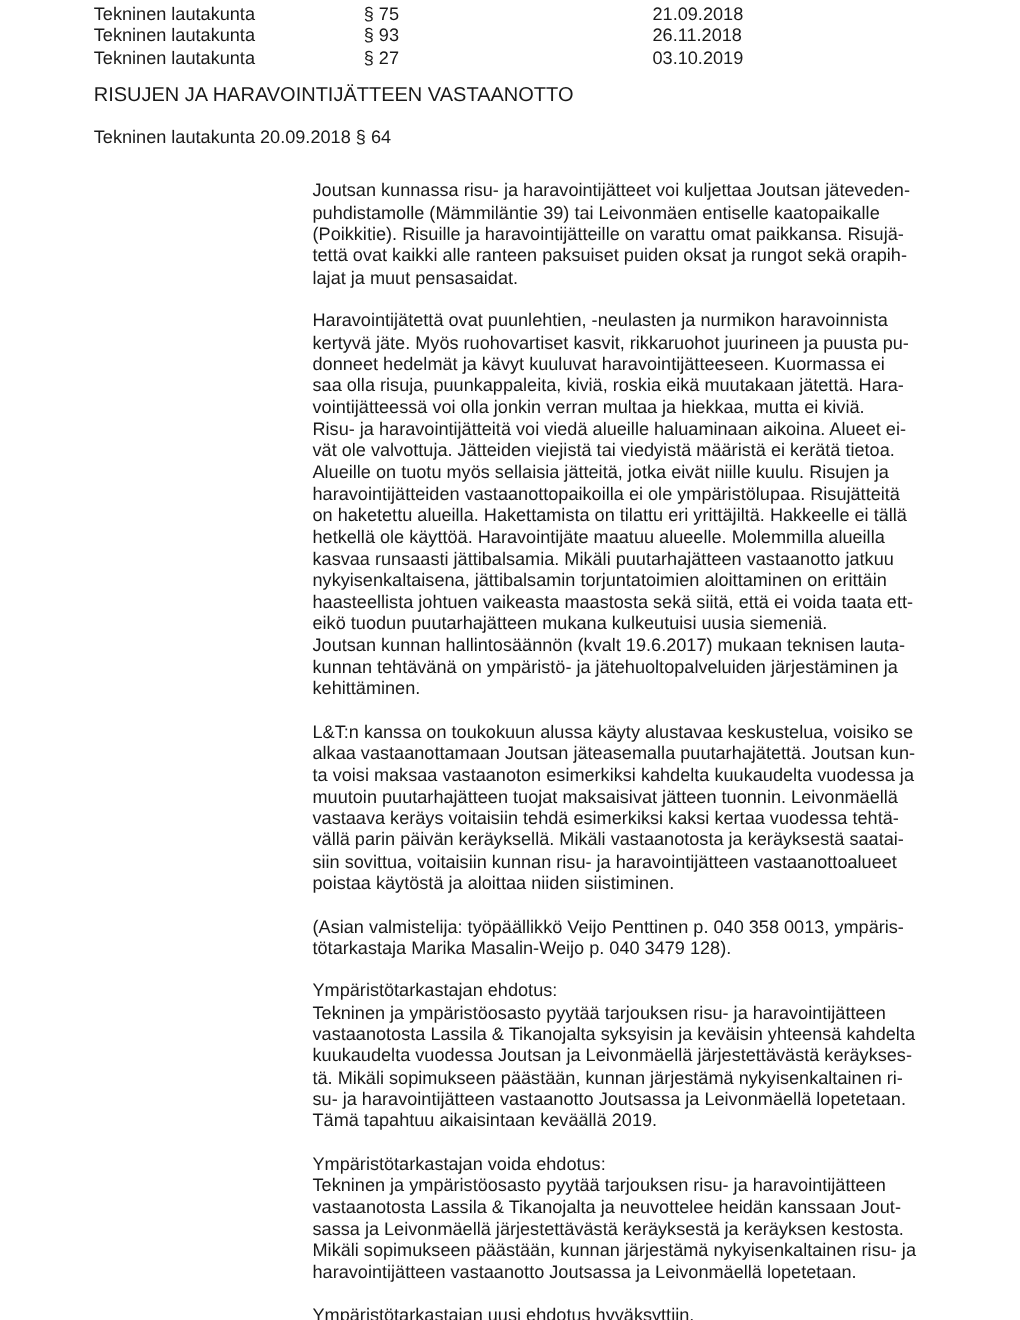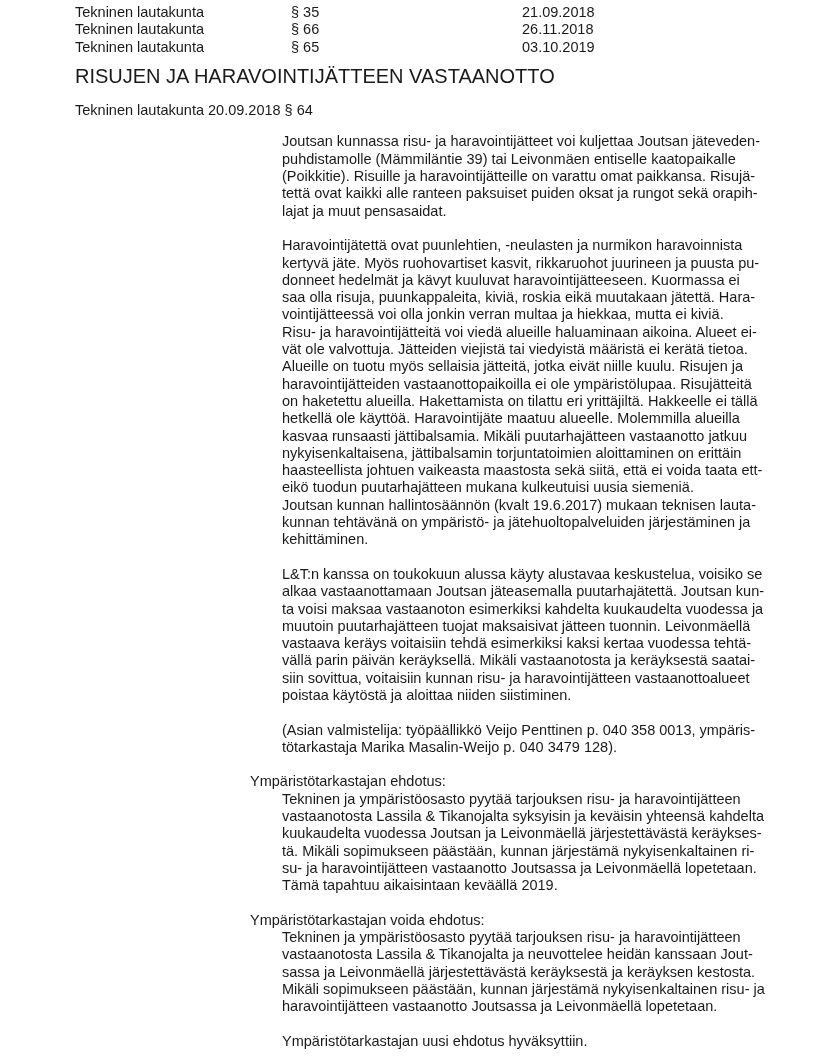--- a/index.html
+++ b/index.html
@@ -16,56 +16,55 @@
     padding: 4px 20px 0 75px;
     overflow: hidden;
   }
   .history-table {
     display: grid;
     grid-template-columns: 216px 231px auto;
     margin-bottom: 12px;
   }
   .history-cell { white-space: nowrap; }
   .doc-title {
-    font-size: 20px;
+    font-size: 16px;
     font-weight: normal;
     margin-top: 0;
     margin-bottom: 17px;
   }
   .meeting-ref {
-    margin-bottom: 14px;
+    margin-bottom: 26px;
   }
   .body-block {
     margin-left: 175px; 
     width: 560px;
   }
   .para {
     white-space: pre;       
     margin-bottom: 17.3px;
-    margin-left: 32px;
   }
   .section-heading { white-space: nowrap; }
   .section-heading .u { }
 </style>
 </head>
 <body>
 
 <div class="page">
 
   <div class="history-table">
     <div class="history-cell">Tekninen lautakunta</div>
-    <div class="history-cell">§ 35</div>
+    <div class="history-cell">§ 75</div>
     <div class="history-cell">21.09.2018</div>
 
     <div class="history-cell">Tekninen lautakunta</div>
-    <div class="history-cell">§ 66</div>
+    <div class="history-cell">§ 93</div>
     <div class="history-cell">26.11.2018</div>
 
     <div class="history-cell">Tekninen lautakunta</div>
-    <div class="history-cell">§ 65</div>
+    <div class="history-cell">§ 27</div>
     <div class="history-cell">03.10.2019</div>
   </div>
 
   <h1 class="doc-title">RISUJEN JA HARAVOINTIJÄTTEEN VASTAANOTTO</h1>
 
   <div class="meeting-ref">Tekninen lautakunta 20.09.2018 § 64</div>
 
   <div class="body-block">
 
     <p class="para">Joutsan kunnassa risu- ja haravointijätteet voi kuljettaa Joutsan jäteveden-

